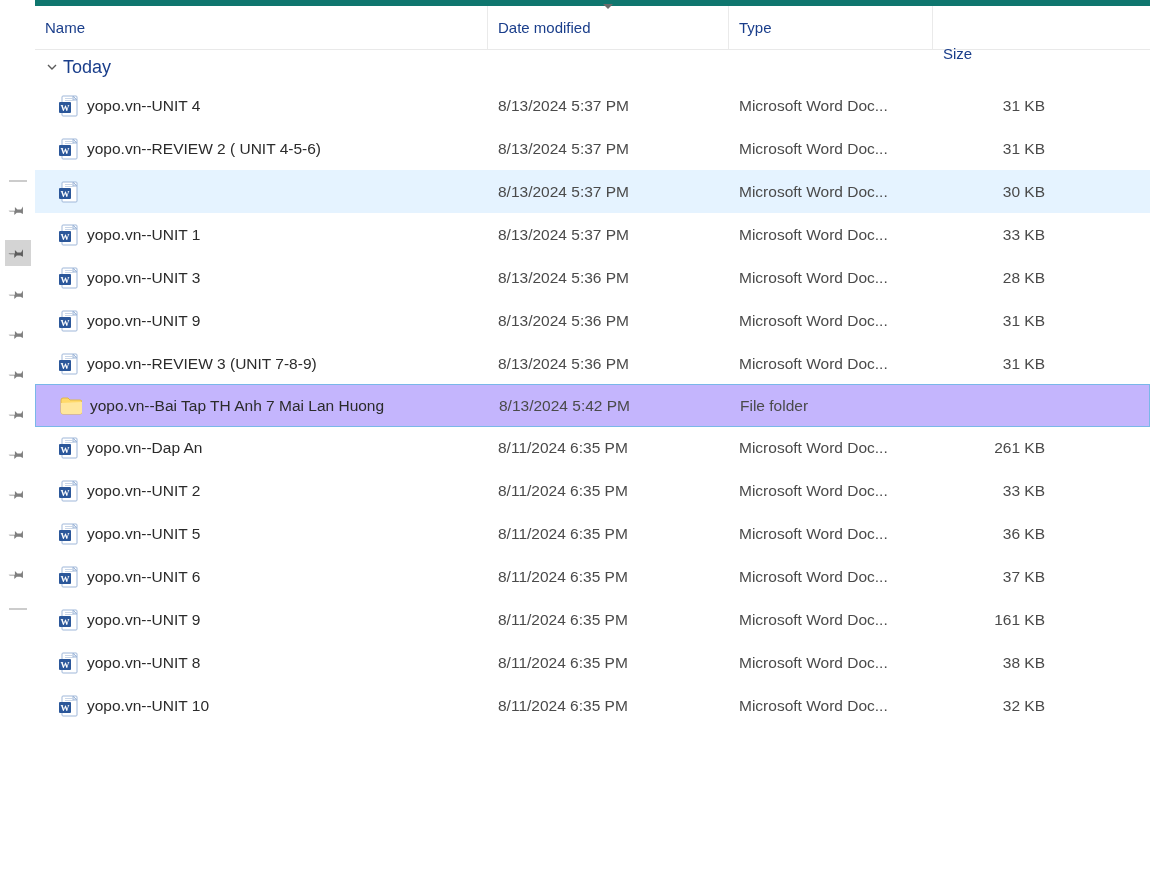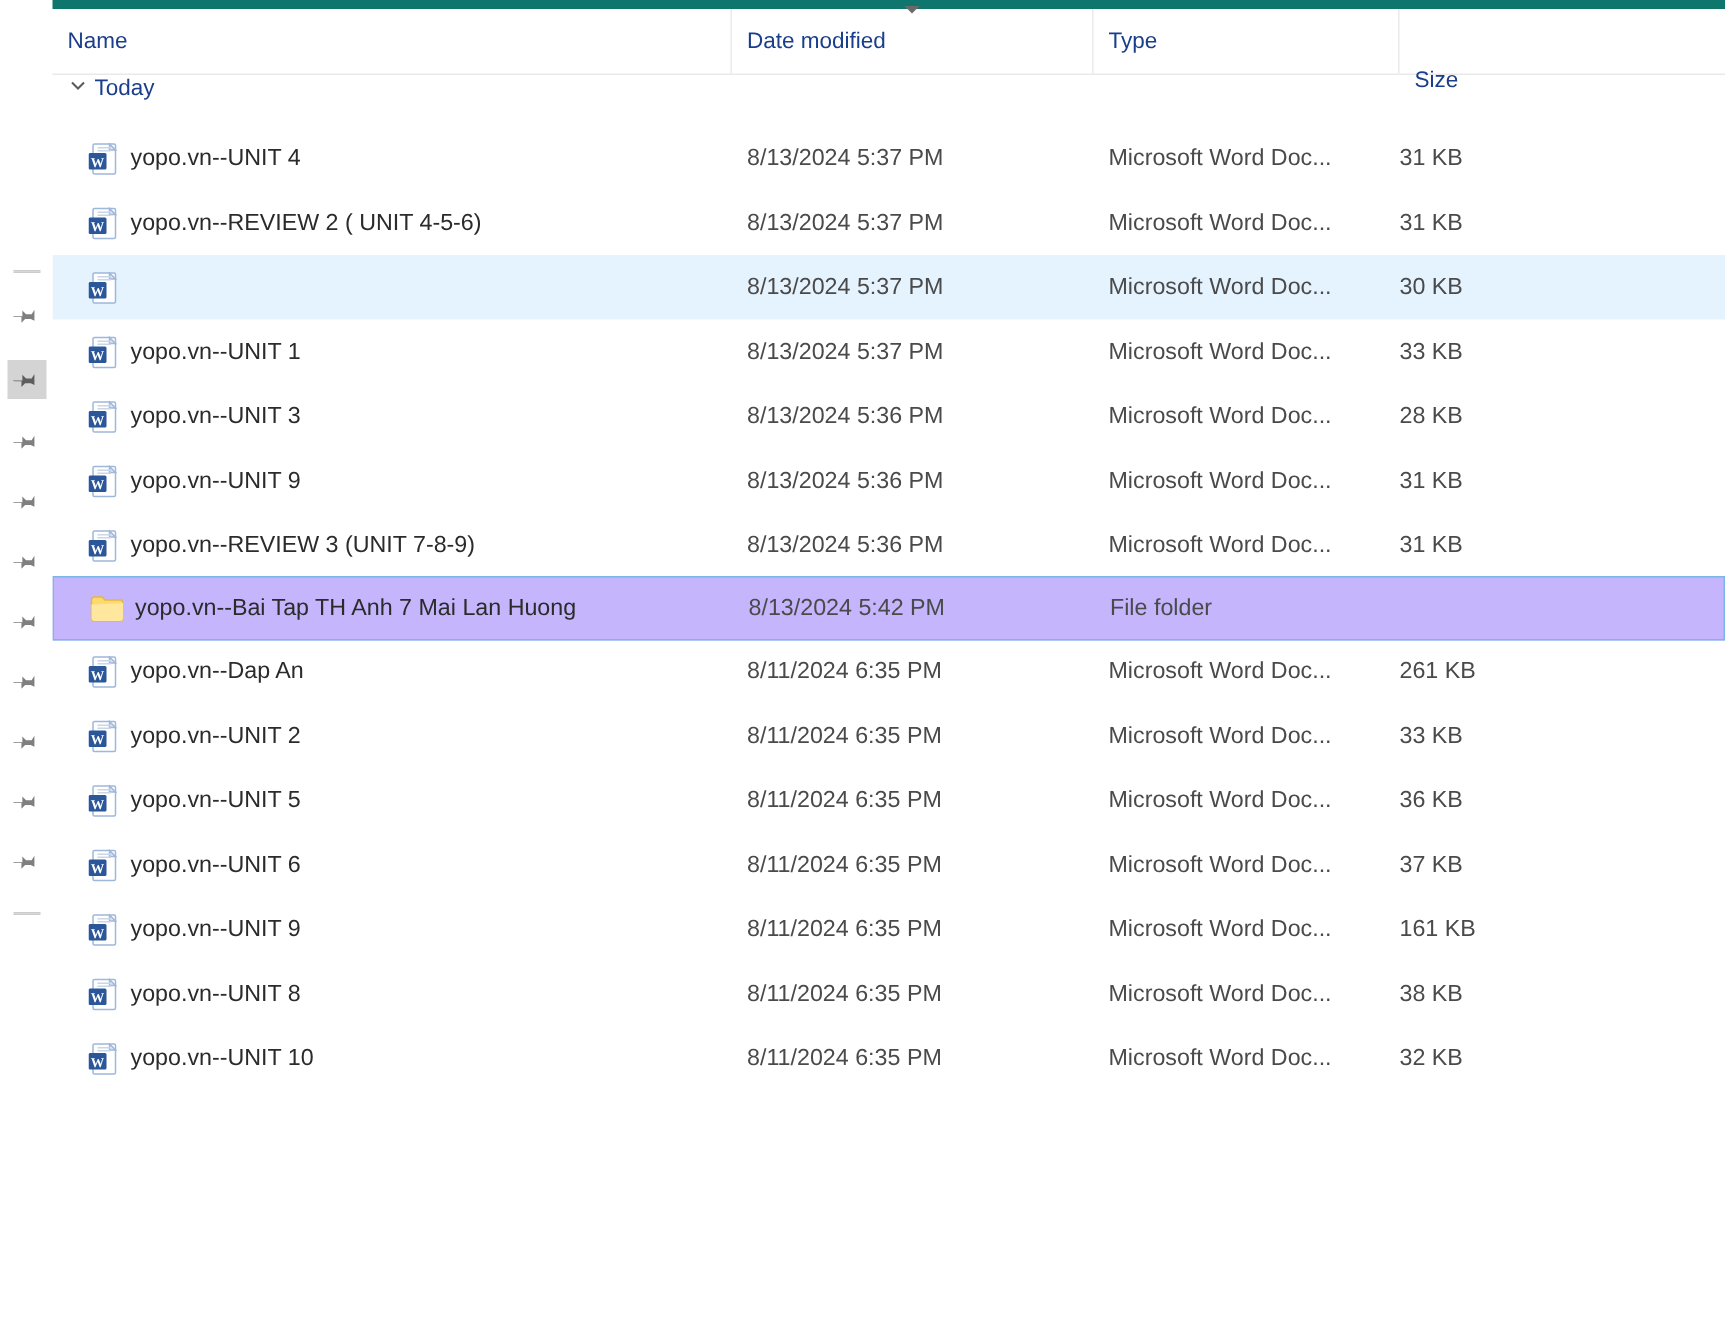--- a/index.html
+++ b/index.html
@@ -73,44 +73,45 @@
       top:-2px; left:50%;
       transform: translateX(-50%);
       width:0;height:0;
       border-left:5px solid transparent;
       border-right:5px solid transparent;
       border-top:5px solid #6a6a6a;
     }
     .list { flex:1; overflow:auto; }
     .group-header {
       display:flex;
+      align-items:center;
       height: 34px;
       padding-left: 10px;
       color: #1a3e8b;
-      font-size: 15px;
+      font-size: 18px;
       gap: 4px;
       cursor: default;
     }
     .chev {
       width: 14px; height: 14px;
       display:inline-flex; align-items:center; justify-content:center;
     }
     .row {
       display:flex;
       align-items:center;
       height: 43px;
       font-size: 15.5px;
       color: #2b2b2b;
     }
     .row.hover { background: #e5f3ff; }
     .row.selected { background: #c4b5fd; border: 1px solid #7ab7e8; height:43px; margin-top:-1px; margin-bottom:-1px;}
     .cell-name   { flex: 0 0 453px; display:flex; align-items:center; padding-left: 24px; gap: 8px;}
     .cell-date   { flex: 0 0 241px; padding-left: 10px; color:#4a4a4a;}
     .cell-type   { flex: 0 0 204px; padding-left: 10px; color:#4a4a4a; white-space:nowrap; overflow:hidden; text-overflow:ellipsis;}
-    .cell-size   { flex: 0 0 140px; text-align:left; padding-right: 28px; color:#4a4a4a;}
+    .cell-size   { flex: 0 0 140px; text-align:right; padding-right: 28px; color:#4a4a4a;}
     .ficon {
       width: 20px; height: 24px;
       flex: 0 0 20px;
       display:inline-flex; align-items:center; justify-content:center;
     }
     .folder-ico {
       width: 22px; height: 18px;
       flex: 0 0 22px;
     }
   </style>

